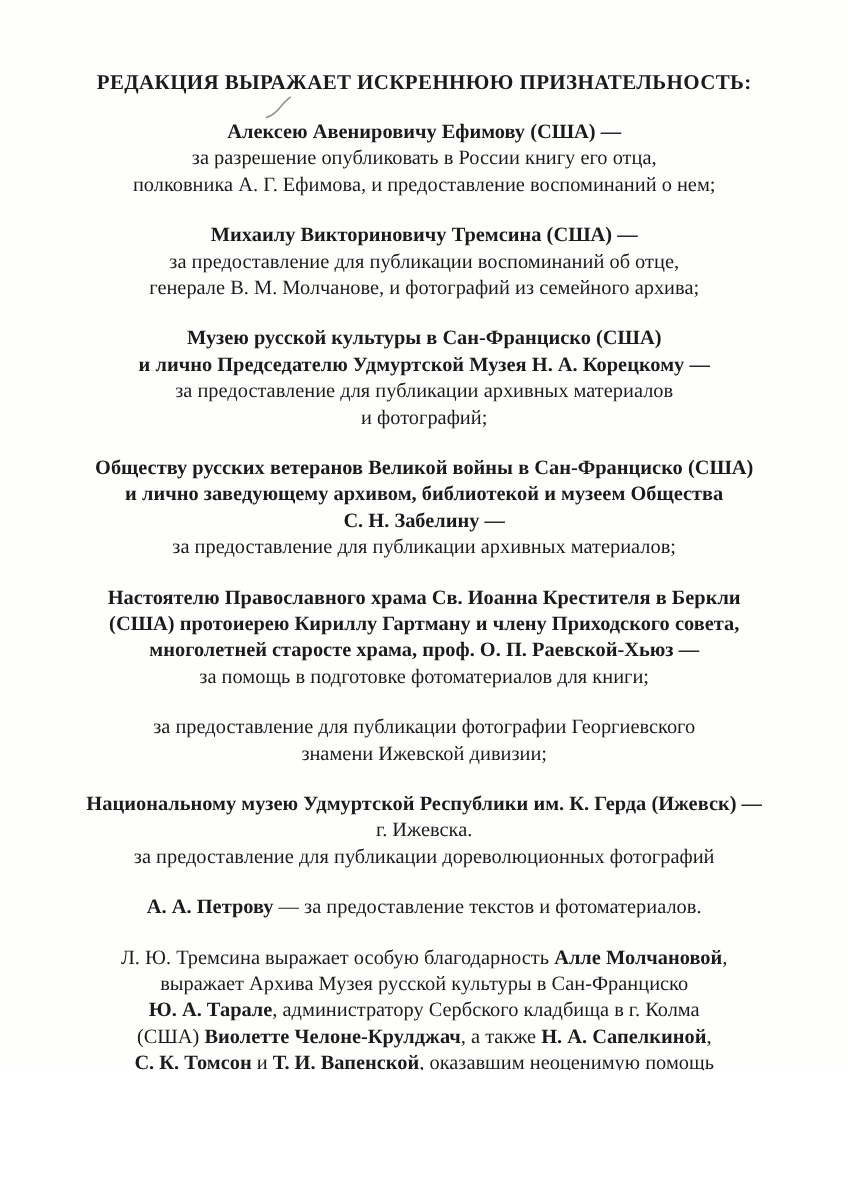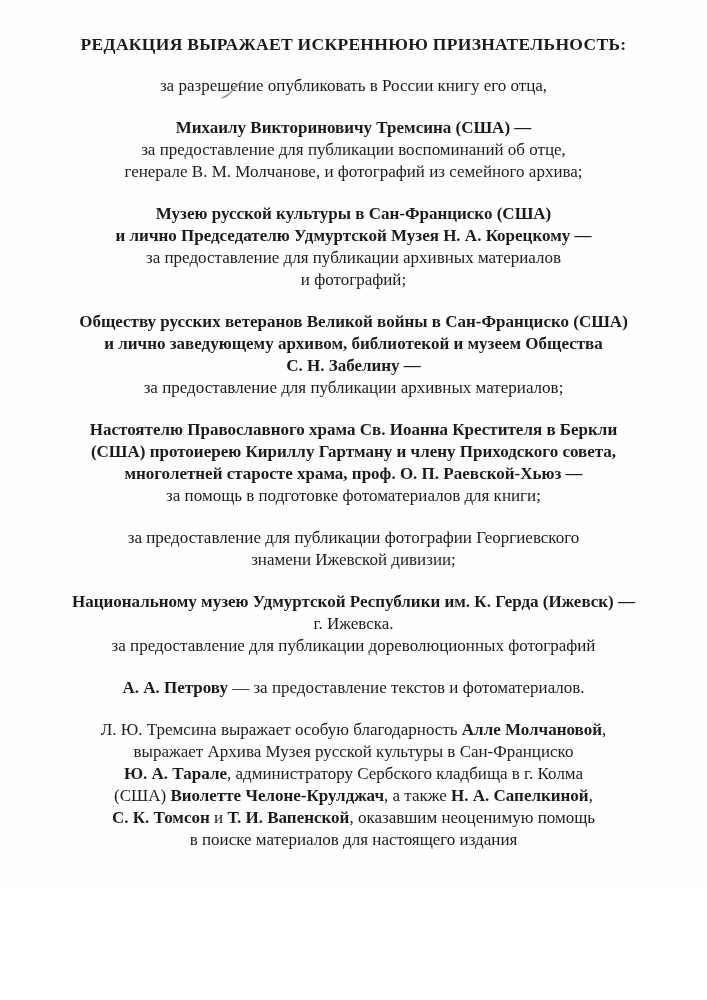--- a/index.html
+++ b/index.html
@@ -10,21 +10,21 @@
   .page {
     position: relative;
     width: 707px;
     height: 892px;
     background: #fefefd;
     font-family: "Liberation Serif", serif;
     color: #1b1b1b;
     text-align: center;
     overflow: hidden;
     box-sizing: border-box;
-    padding-top: 33px;
+    padding-top: 57px;
   }
   .doc-title {
     font-size: 17.5px;
     line-height: 22px;
     font-weight: bold;
     letter-spacing: 0.3px;
     margin: 0 0 20px 0;
   }
   .block {
     margin: 0 30px 20px 30px;
@@ -51,21 +51,23 @@
 <div class="page">
 
   <svg class="pen-mark" viewBox="0 0 26 22" xmlns="http://www.w3.org/2000/svg">
     <path d="M3,19 Q9,17 14,11 T23,2" stroke="#8f8f8f" stroke-width="1.3" fill="none" stroke-linecap="round"></path>
   </svg>
 
   <h1 class="doc-title">РЕДАКЦИЯ ВЫРАЖАЕТ ИСКРЕННЮЮ ПРИЗНАТЕЛЬНОСТЬ:</h1>
 
   <div>
       <div class="block">
+        <div class="line"><span class="seg bold">Алексею Авенировичу Ефимову (США) —</span></div>
         <div class="line"><span class="seg">за разрешение опубликовать в России книгу его отца,</span></div>
+        <div class="line"><span class="seg">полковника А. Г. Ефимова, и предоставление воспоминаний о нем;</span></div>
       </div>
       <div class="block">
         <div class="line"><span class="seg bold">Михаилу Викториновичу Тремсина (США) —</span></div>
         <div class="line"><span class="seg">за предоставление для публикации воспоминаний об отце,</span></div>
         <div class="line"><span class="seg">генерале В. М. Молчанове, и фотографий из семейного архива;</span></div>
       </div>
       <div class="block">
         <div class="line"><span class="seg bold">Музею русской культуры в Сан-Франциско (США)</span></div>
         <div class="line"><span class="seg bold">и лично Председателю Удмуртской Музея Н. А. Корецкому —</span></div>
         <div class="line"><span class="seg">за предоставление для публикации архивных материалов</span></div>

